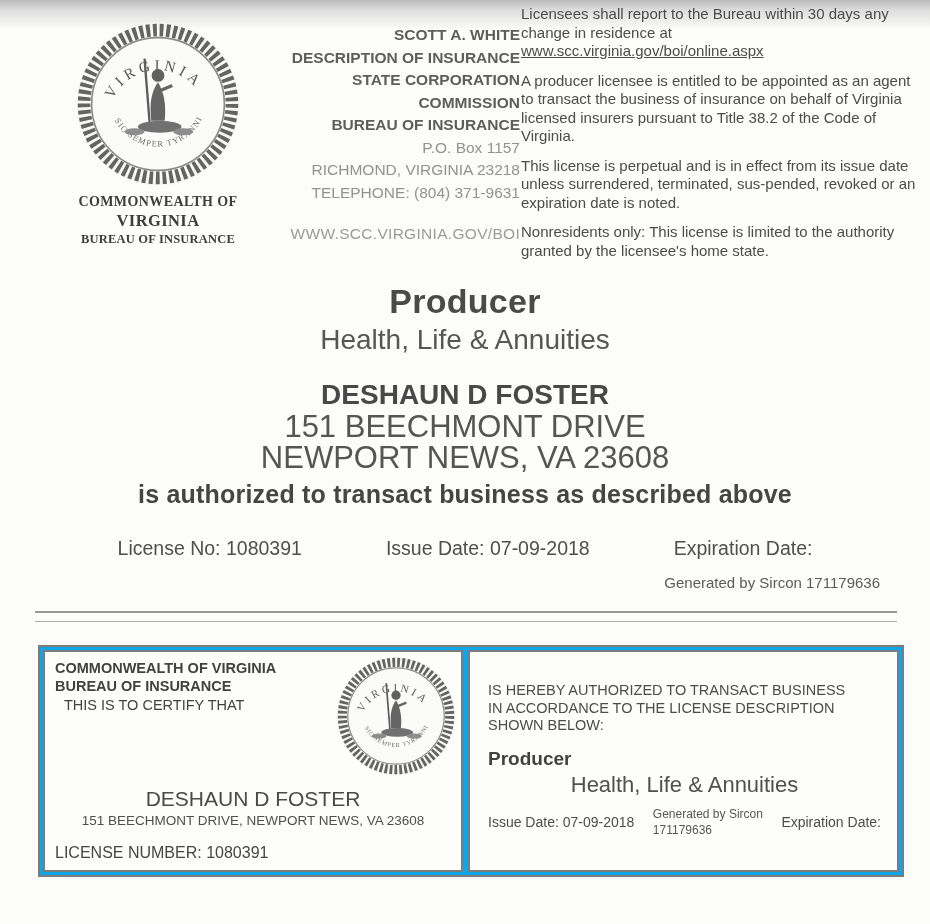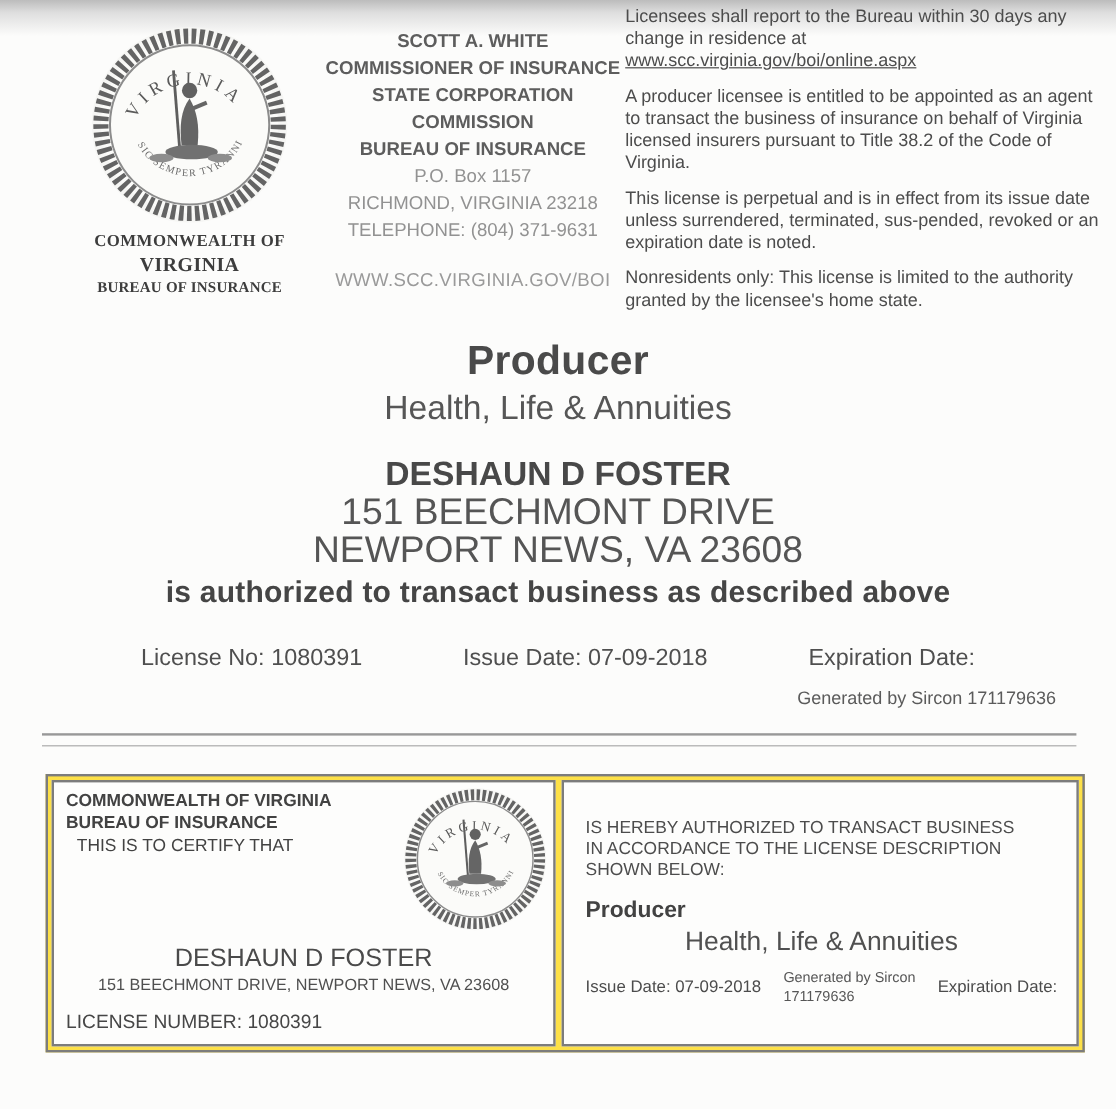--- a/index.html
+++ b/index.html
@@ -19,21 +19,21 @@
   }
 
   
   .hdr-left { position: absolute; left: 58px; top: 16px; width: 200px; text-align: center; }
   .seal-large { width: 168px; height: 168px; display: block; margin: 4px auto 0 auto; }
   .org { font-family: "Liberation Serif", serif; font-weight: bold; color: #3d3d3d; line-height: 1.18; margin-top: 6px; }
   .org-0 { font-size: 14px; letter-spacing: .4px; }
   .org-1 { font-size: 16.5px; letter-spacing: .4px; }
   .org-2 { font-size: 12.5px; margin-top: 2px; letter-spacing: .2px; }
 
-  .hdr-center { position: absolute; left: 268px; top: 24px; width: 252px; text-align: center; }
+  .hdr-center { position: absolute; left: 268px; top: 24px; width: 252px; text-align: right; }
   .hc-bold { font-weight: bold; color: #5d5d5d; font-size: 15.5px; line-height: 22.5px; }
   .hc-gray { color: #929292; font-size: 15.5px; line-height: 22.5px; }
   .hc-web  { color: #9a9a9a; font-size: 15.5px; margin-top: 21px; letter-spacing: .3px; }
 
   .hdr-right { position: absolute; left: 521px; top: 5px; width: 396px; font-size: 15px; line-height: 18.5px; color: #4c4c4c; }
   .hdr-right p { margin: 0 0 11px 0; }
   .link-underline { text-decoration: underline; }
 
   
   .title-block { position: absolute; top: 282px; left: 0; width: 930px; text-align: center; }
@@ -46,21 +46,21 @@
   .lic-row { position: absolute; top: 537px; left: 0; width: 930px; display: flex; justify-content: center; gap: 84px; font-size: 19.5px; color: #4f4f4f; }
   .lic-item { white-space: nowrap; }
   .gen-line { position: absolute; top: 574px; left: 0; width: 880px; text-align: right; font-size: 15px; color: #5b5b5b; }
 
   .rule-1 { position: absolute; top: 611px; left: 35px; width: 862px; border-top: 2px solid #989898; }
   .rule-2 { position: absolute; top: 621px; left: 35px; width: 862px; border-top: 1px solid #ababab; }
 
   
   .card {
     position: absolute; top: 645px; left: 38px; width: 866px; height: 232px;
-    border: 2px solid #7c7c7c; padding: 3px; display: flex; gap: 5px; background: #fde047;
+    border: 2px solid #7c7c7c; padding: 3px; display: flex; gap: 5px; background: #0ea5e9;
   }
   .card-left {
     width: 420px; border: 2px solid #7c7c7c; position: relative;
     padding: 7px 10px 8px 10px; display: flex; flex-direction: column; background: #fdfdfc;
   }
   .cl-line { font-size: 14.5px; color: #424242; line-height: 18px; }
   .cl-bold { font-weight: bold; }
   .cl-certify { padding-left: 9px; margin-top: 1px; }
   .seal-small { position: absolute; top: 3px; right: 4px; width: 122px; height: 122px; }
   .cl-spacer { flex: 1; }
@@ -117,21 +117,21 @@
       </svg>
     <div class="org">
       <div class="org-0">COMMONWEALTH OF</div>
       <div class="org-1">VIRGINIA</div>
       <div class="org-2">BUREAU OF INSURANCE</div>
     </div>
   </div>
 
   <div class="hdr-center">
     <div class="hc-bold">SCOTT A. WHITE</div>
-    <div class="hc-bold">COMMISSIONER OF INSURANCE</div>
+    <div class="hc-bold">DESCRIPTION OF INSURANCE</div>
     <div class="hc-bold">STATE CORPORATION</div>
     <div class="hc-bold">COMMISSION</div>
     <div class="hc-bold">BUREAU OF INSURANCE</div>
     <div class="hc-gray">P.O. Box 1157</div>
     <div class="hc-gray">RICHMOND, VIRGINIA 23218</div>
     <div class="hc-gray">TELEPHONE: (804) 371-9631</div>
     <div class="hc-web">WWW.SCC.VIRGINIA.GOV/BOI</div>
   </div>
 
   <div class="hdr-right">

